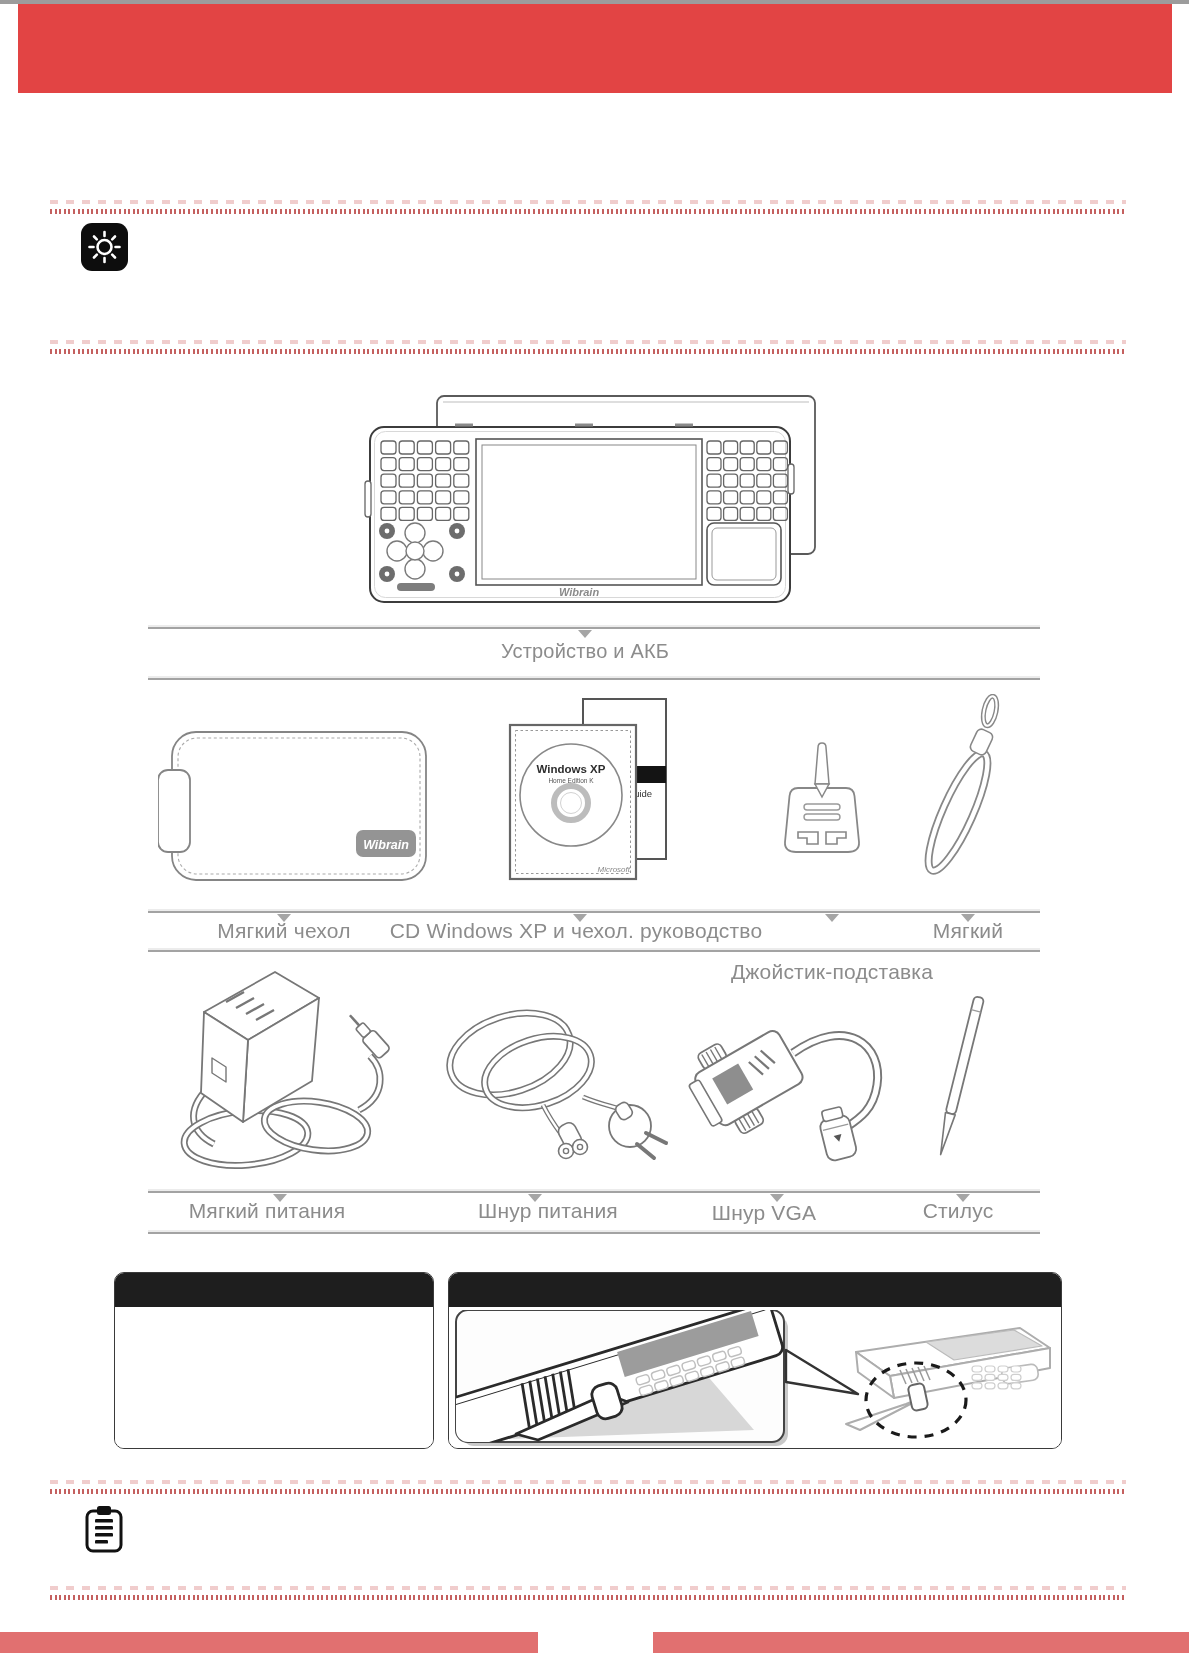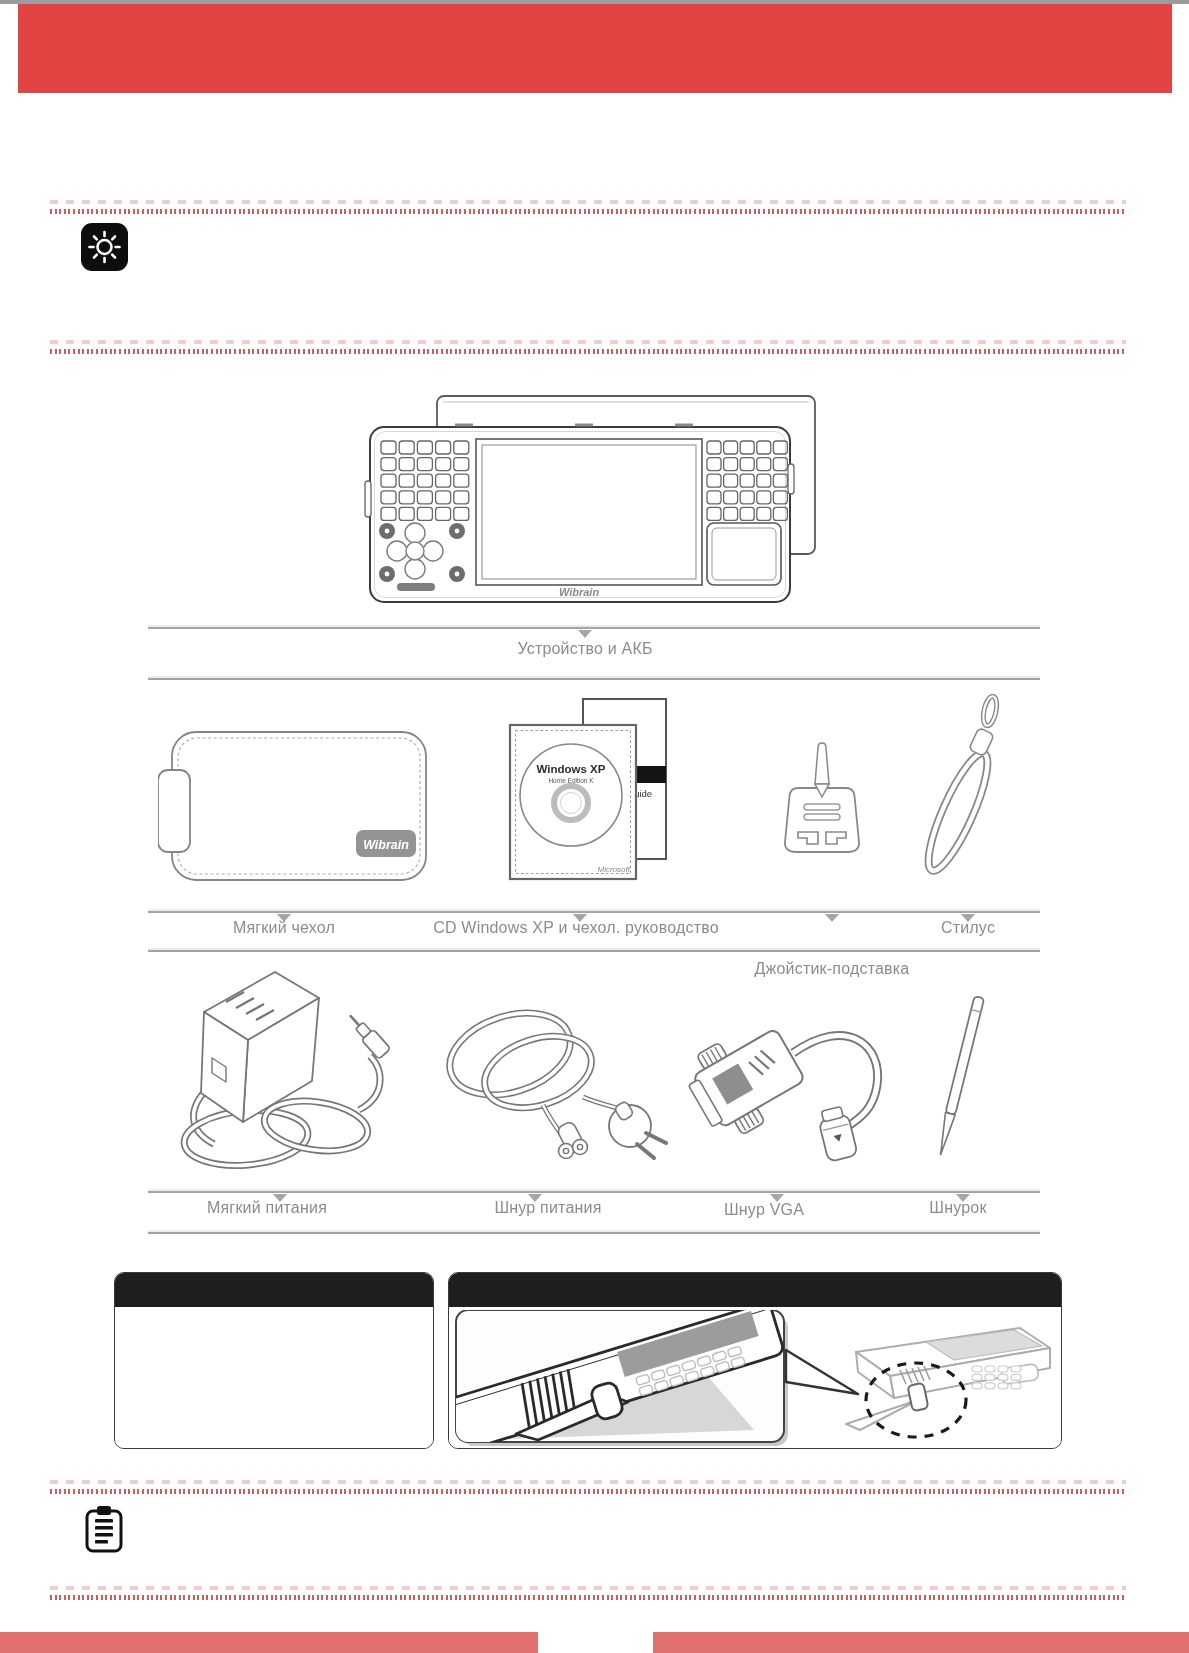--- a/index.html
+++ b/index.html
@@ -14,22 +14,22 @@
   .footer-bar{top:1628px;height:25px;background:#e17070;}
   .footer-bar.left{left:0;width:538px;}
   .footer-bar.right{left:653px;width:536px;}
   
   .dotline{left:50px;width:1076px;height:14px;}
   .dotline .echo{height:4px;background:repeating-linear-gradient(90deg,rgba(216,122,122,.38) 0 8px,transparent 8px 16px);}
   .dotline .dots{margin-top:5px;height:5px;background:repeating-linear-gradient(90deg,#c4605f 0 2px,transparent 2px 4.6px);}
   
   .hline{left:148px;width:892px;height:4px;background:linear-gradient(180deg,#ececec 0 45%,#a3a3a3 45% 100%);}
   .tri{width:0;height:0;border-left:7px solid transparent;border-right:7px solid transparent;border-top:8px solid #a5a5a5;}
-  .cap{color:#8c8c8c;font-size:16px;letter-spacing:.2px;transform:translateX(-50%);white-space:nowrap;}
-  .cap.big{font-size:16px;}
+  .cap{color:#8c8c8c;font-size:21px;letter-spacing:.2px;transform:translateX(-50%);white-space:nowrap;}
+  .cap.big{font-size:20px;}
   
   .note-box{border:1.6px solid #3a3a3a;border-radius:10px;overflow:hidden;background:#fff;box-sizing:border-box;}
   .note-box .nb-head{height:34px;background:#1e1e1e;}
   .note-box .nb-body{position:relative;height:calc(100% - 34px);background:#fff;}
   svg{display:block;}
   svg text{font-family:"Liberation Sans","DejaVu Sans",sans-serif;}
 </style>
 </head>
 <body>
 
@@ -220,21 +220,21 @@
   </svg>
 
   <div class="abs hline" style="top:905px"></div>
   <div class="abs tri" style="left:277px;top:910px"></div>
   <div class="abs tri" style="left:573px;top:910px"></div>
   <div class="abs tri" style="left:825px;top:910px"></div>
   <div class="abs tri" style="left:961px;top:910px"></div>
   <div class="abs cap" style="left:284px;top:915px">Мягкий чехол</div>
   <div class="abs cap" style="left:576px;top:915px">CD Windows XP и чехол. руководство</div>
   <div class="abs cap" style="left:832px;top:956px">Джойстик-подставка</div>
-  <div class="abs cap" style="left:968px;top:915px">Стилус</div>
+  <div class="abs cap" style="left:968px;top:915px">Мягкий</div>
   <div class="abs hline" style="top:944px"></div>
 
   <svg class="abs" style="left:146px;top:956px" width="270" height="215" viewBox="0 0 270 215">
     <path d="M62,128 C40,150 44,172 68,184" fill="none" stroke="#777" stroke-width="7"></path>
     <path d="M62,128 C40,150 44,172 68,184" fill="none" stroke="#fff" stroke-width="3.6"></path>
     <g>
       <ellipse cx="100" cy="178" rx="62" ry="27" transform="rotate(-5 100 178)" fill="none" stroke="#777" stroke-width="7"></ellipse>
       <ellipse cx="100" cy="178" rx="62" ry="27" transform="rotate(-5 100 178)" fill="none" stroke="#fff" stroke-width="3.6"></ellipse>
       <ellipse cx="170" cy="166" rx="52" ry="24" transform="rotate(8 170 166)" fill="none" stroke="#777" stroke-width="7"></ellipse>
       <ellipse cx="170" cy="166" rx="52" ry="24" transform="rotate(8 170 166)" fill="none" stroke="#fff" stroke-width="3.6"></ellipse>
@@ -328,21 +328,21 @@
   </svg>
 
   <div class="abs hline" style="top:1185px"></div>
   <div class="abs tri" style="left:273px;top:1190px"></div>
   <div class="abs tri" style="left:528px;top:1190px"></div>
   <div class="abs tri" style="left:770px;top:1190px"></div>
   <div class="abs tri" style="left:956px;top:1190px"></div>
   <div class="abs cap" style="left:267px;top:1195px">Мягкий питания</div>
   <div class="abs cap" style="left:548px;top:1195px">Шнур питания</div>
   <div class="abs cap" style="left:764px;top:1197px">Шнур VGA</div>
-  <div class="abs cap" style="left:958px;top:1195px">Шнурок</div>
+  <div class="abs cap" style="left:958px;top:1195px">Стилус</div>
   <div class="abs hline" style="top:1226px"></div>
 
   <div class="abs note-box" style="left:114px;top:1268px;width:320px;height:177px">
     <div class="nb-head"></div>
     <div class="nb-body"></div>
   </div>
 
   <div class="abs note-box" style="left:448px;top:1268px;width:614px;height:177px">
     <div class="nb-head"></div>
     <div class="nb-body">

